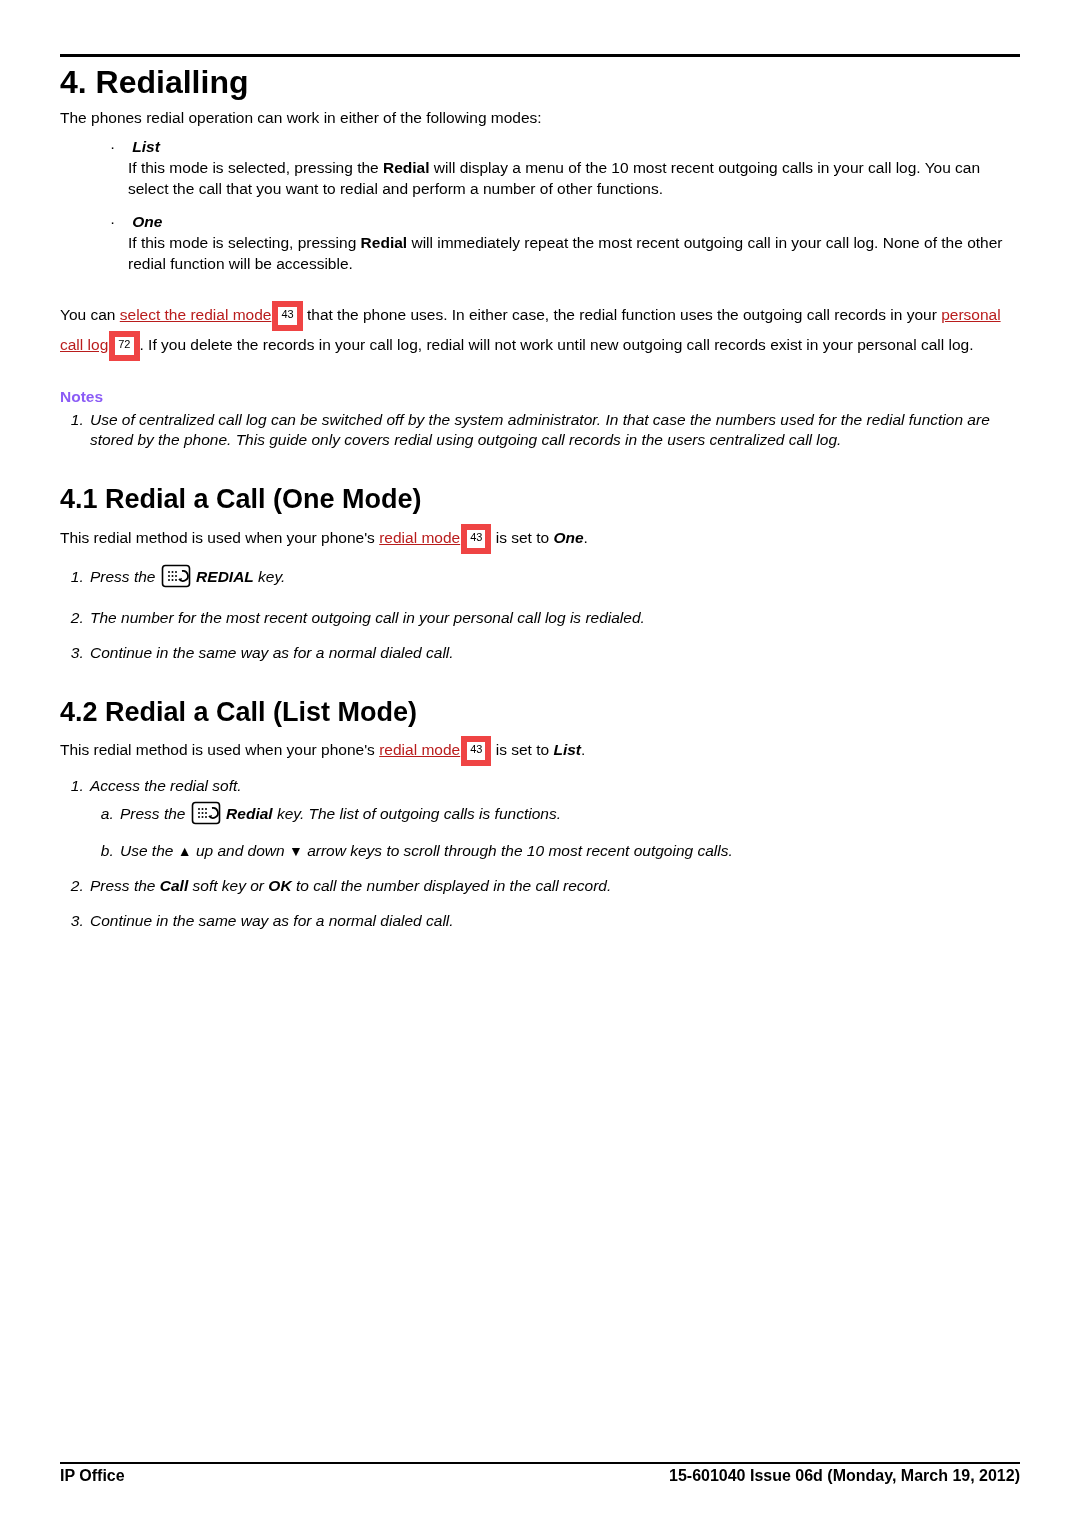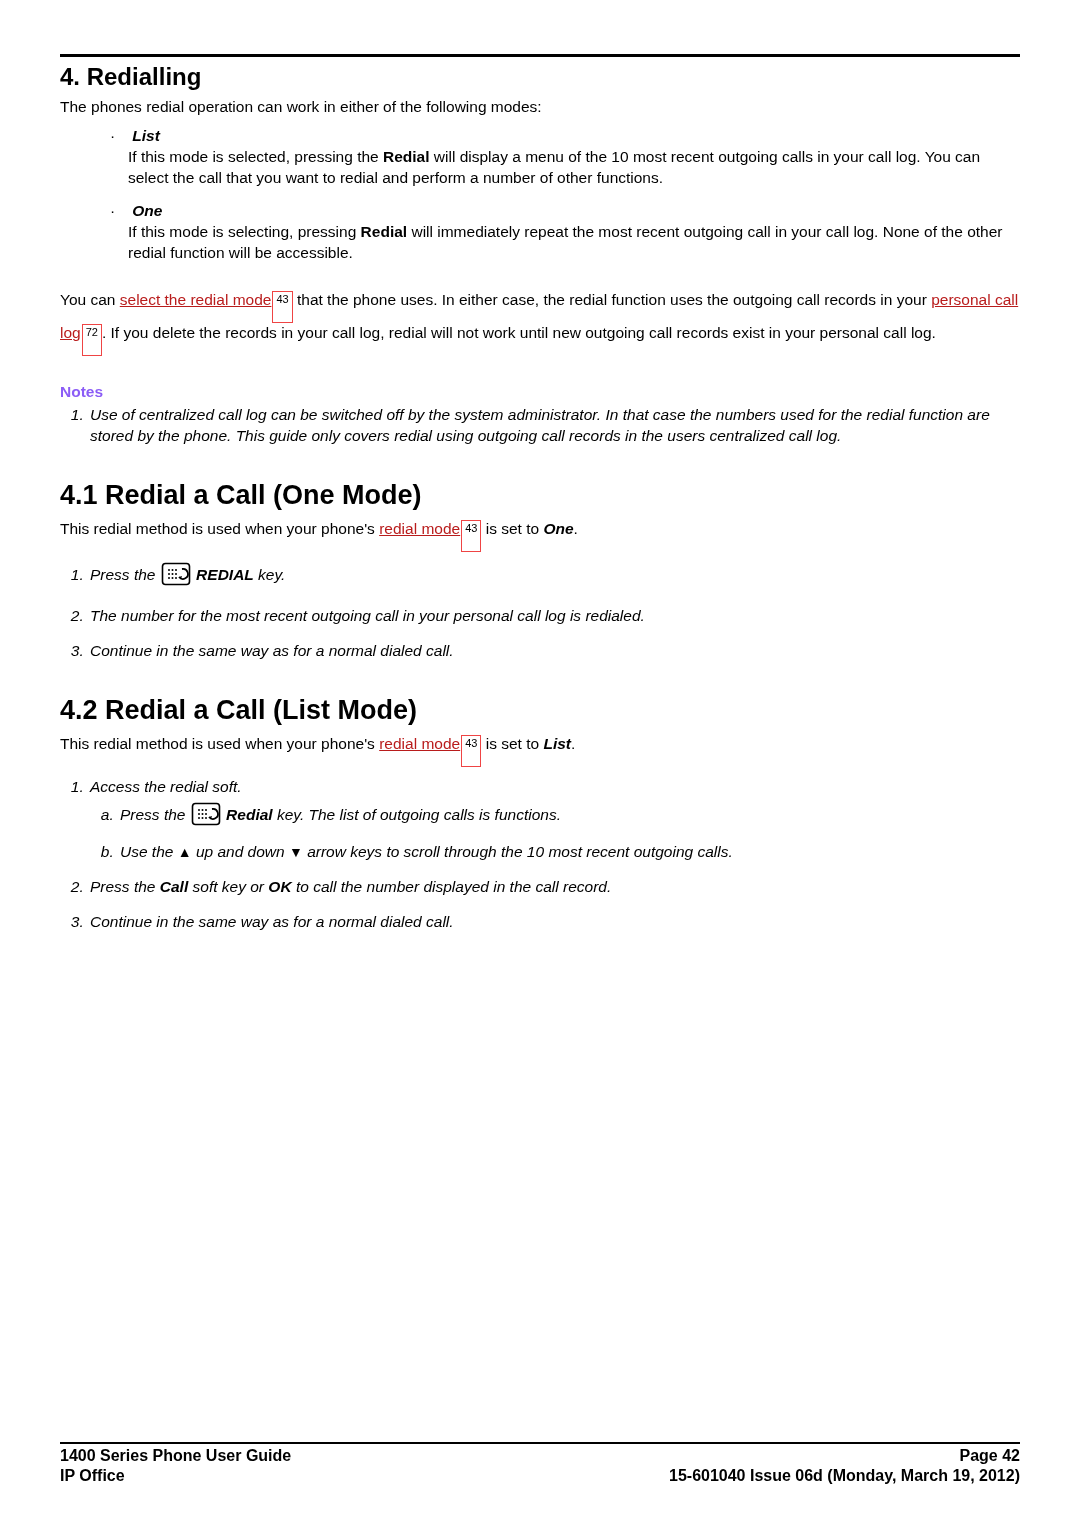--- a/index.html
+++ b/index.html
@@ -21,21 +21,21 @@
     box-sizing: border-box;
     padding: 54px 60px 0 60px;
   }
   .hr-top {
     border: none;
     border-top: 3px solid #000;
     margin: 0 0 4px 0;
   }
   h1.chapter {
     font-family: Arial, Helvetica, sans-serif;
-    font-size: 24px;
+    font-size: 32px;
     font-weight: 700;
     margin: 0 0 4px 0;
   }
   h2.section {
     font-family: Arial, Helvetica, sans-serif;
     font-size: 27px;
     font-weight: 700;
     margin: 30px 0 6px 0;
   }
   .sect-block { margin-top: 26px; }
@@ -54,24 +54,24 @@
   .bullet-body {
     margin-left: 68px;
     margin-bottom: 12px;
   }
   .link {
     color: #b91c1c;
     text-decoration: underline;
   }
   .pageref-box {
     display: inline-block;
-    border: 1px solid #ef4444;
+    border: 6px solid #ef4444;
     font-size: 11px;
     line-height: 14px;
-    padding: 0 3px 16px 3px;
+    padding: 0 3px 4px 3px;
     vertical-align: 2px;
     margin-left: 1px;
     position: relative;
   }
   .pageref-box::after {
     content: "";
     position: absolute;
     right: -1px;
     top: 2px;
     width: 3px;
@@ -243,21 +243,17 @@
     <li>
       <span>Press the </span><b>Call</b><span> soft key or </span><b>OK</b><span> to call the number displayed in the call record.</span>
     </li>
     <li>Continue in the same way as for a normal dialed call.</li>
   </ol>
   </div>
 
   <div class="footer">
     <hr>
     <div class="footer-row">
-      <span>1400 Series Phone User Guide</span>
-      <span>Page 42</span>
-    </div>
-    <div class="footer-row">
       <span>IP Office</span>
       <span>15-601040 Issue 06d (Monday, March 19, 2012)</span>
     </div>
   </div>
 </div>
 
 </body></html>

